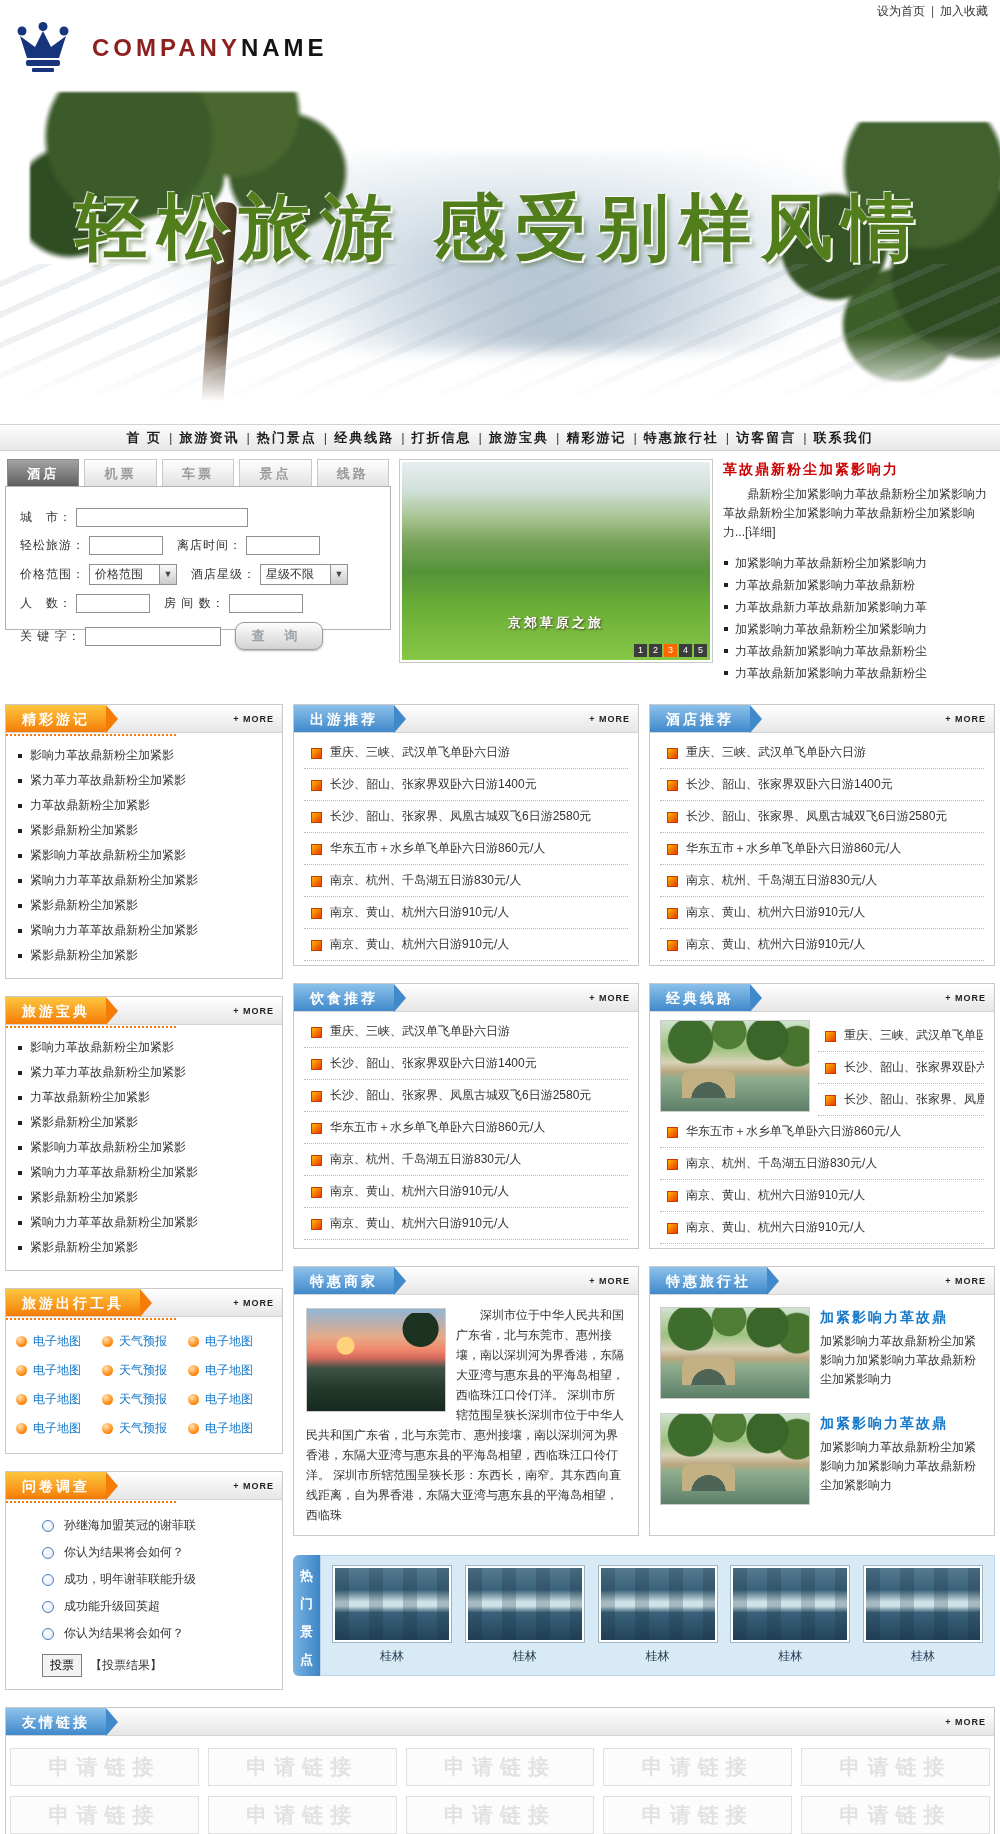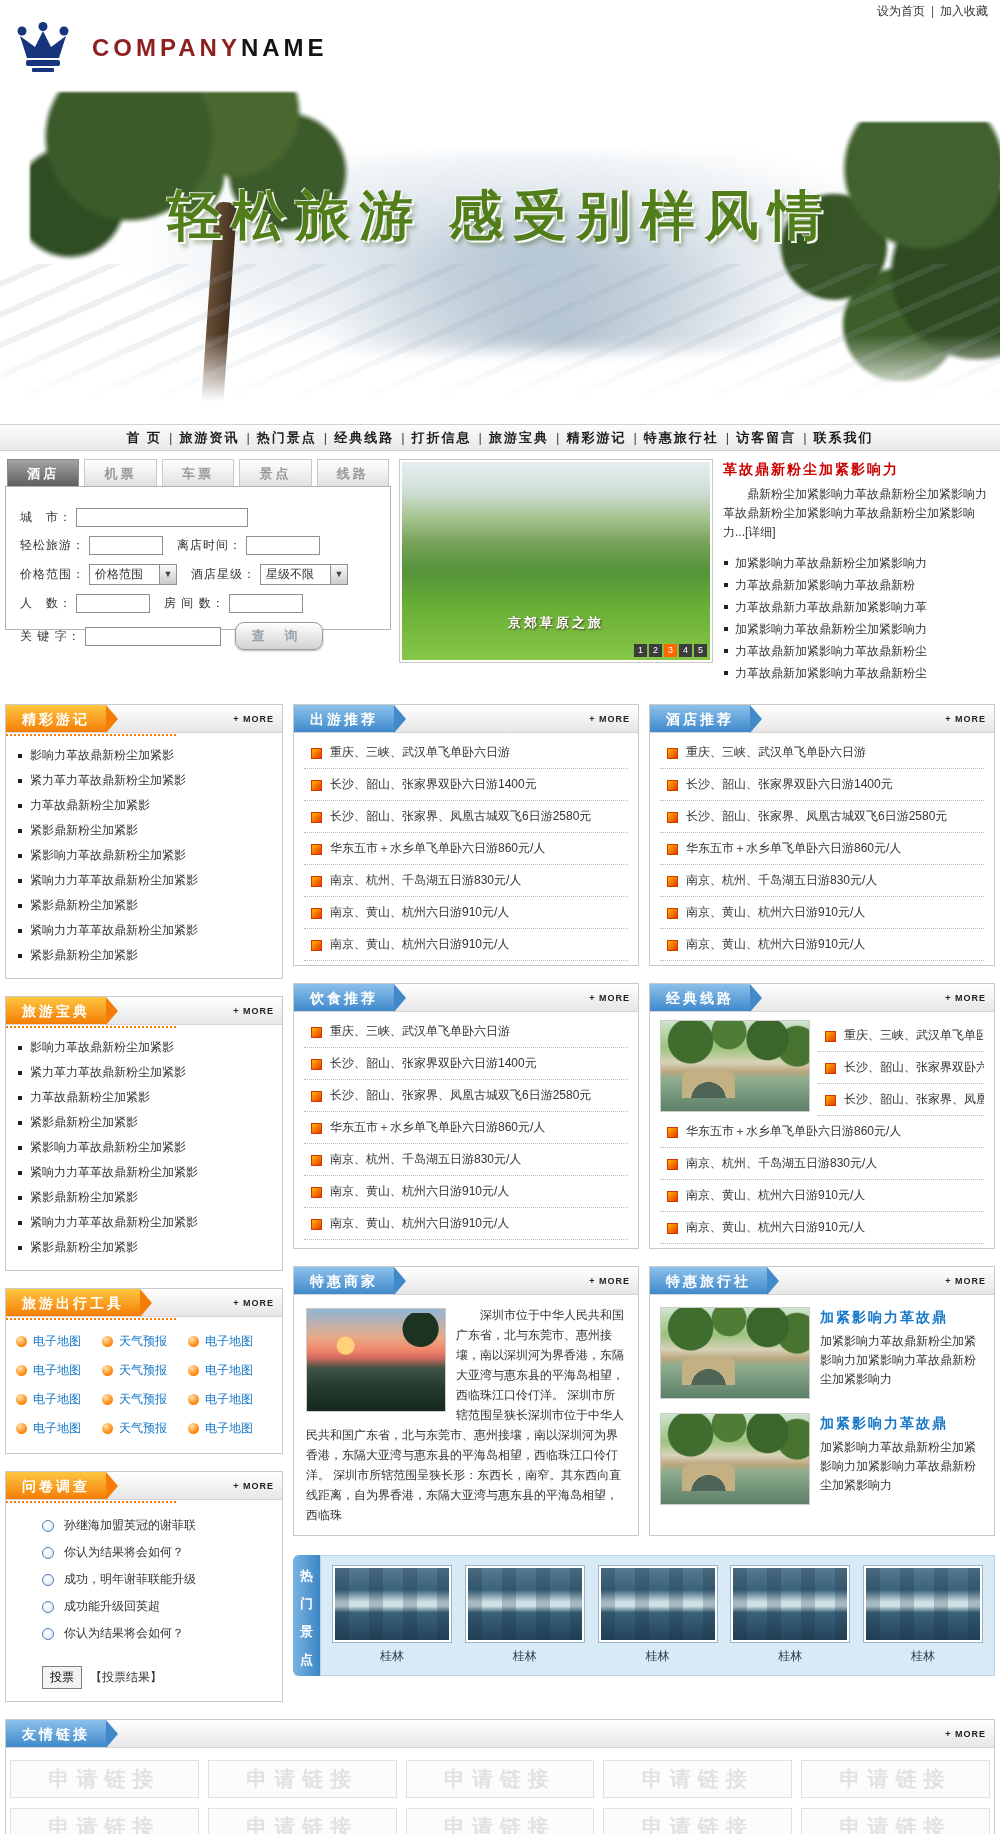--- a/index.html
+++ b/index.html
@@ -33,21 +33,21 @@
     background:linear-gradient(90deg,#6a4f38,#43301f);transform:rotate(4deg)}
   .b-cliff{position:absolute;right:-20px;top:50px;width:300px;height:260px;filter:blur(1px);
     background:radial-gradient(circle at 68% 18%,#41622e 0 26%,transparent 28%),
       radial-gradient(circle at 38% 48%,#365426 0 22%,transparent 24%),
       radial-gradient(circle at 86% 58%,#2e4a20 0 28%,transparent 30%),
       radial-gradient(circle at 60% 78%,#3c5e29 0 20%,transparent 22%)}
   .b-streaks{position:absolute;left:0;right:0;bottom:30px;height:130px;opacity:.6;
     background:repeating-linear-gradient(-24deg,rgba(150,165,178,.28) 0 6px,rgba(255,255,255,0) 6px 28px)}
   .b-fade{position:absolute;left:0;right:0;bottom:0;height:90px;background:linear-gradient(rgba(255,255,255,0),#fff 75%)}
   .slogan{position:absolute;left:50%;top:108px;transform:translateX(-50%);white-space:nowrap;
-    font-size:54px;font-weight:800;letter-spacing:10px;color:#517e1b;
+    font-size:72px;font-weight:800;letter-spacing:10px;color:#517e1b;
     text-shadow:2px 2px 0 rgba(255,255,255,.95),-1px -1px 0 rgba(255,255,255,.8),4px 5px 4px rgba(60,90,30,.4)}
 
   
   .navbar{height:27px;line-height:26px;background:linear-gradient(#fdfdfd,#e7e7e7);
     border-top:1px solid #d2d2d2;border-bottom:1px solid #cfcfcf;text-align:center;font-size:13px;font-weight:bold;color:#1c1c1c}
   .nav-item{margin:0 7px;letter-spacing:2px}
   .nsep{color:#444;font-weight:normal}
 
   .main{padding:8px 5px 0}
 
@@ -118,21 +118,21 @@
 
   .tools-grid{display:grid;grid-template-columns:1fr 1fr 1fr;gap:12px 2px;padding:16px 10px}
   .tool{font-size:12px;color:#1577c8;display:flex;align-items:center;gap:6px}
   .obullet{width:11px;height:11px;border-radius:50%;flex:none;
     background:radial-gradient(circle at 35% 30%,#ffe3b0,#ff7f00 72%)}
 
   .survey-body{padding:12px 8px 12px 36px}
   .opt{display:flex;align-items:center;gap:10px;font-size:12px;line-height:27px}
   .radio{width:12px;height:12px;border-radius:50%;border:1px solid #4a7cb8;flex:none;
     background:radial-gradient(circle at 35% 30%,#fff,#dce8f4)}
-  .vote-row{margin-top:19px;display:flex;align-items:center;gap:8px}
+  .vote-row{margin-top:7px;display:flex;align-items:center;gap:8px}
   .btn-vote{font-size:12px;border:1px solid #7f7f7f;background:#f3f3f3;padding:2px 7px;font-family:inherit}
   .vote-result{font-size:12px}
 
   .jd-top{display:flex;gap:8px;padding:8px 10px 0 10px}
   .vimg{width:150px;height:92px;flex:none;
     background:radial-gradient(circle at 20% 22%,#3f6d2e 0 16%,transparent 17%),
       radial-gradient(circle at 46% 12%,#4f7d36 0 15%,transparent 16%),
       radial-gradient(circle at 72% 20%,#3a662a 0 16%,transparent 17%),
       radial-gradient(circle at 92% 28%,#48742f 0 13%,transparent 14%),
       linear-gradient(180deg,#cfe3cf 0%,#9cc27d 30%,#d8d2b8 46%,#bba77f 56%,#8fae8e 64%,#657. 0,#5d7f68 100%)}

